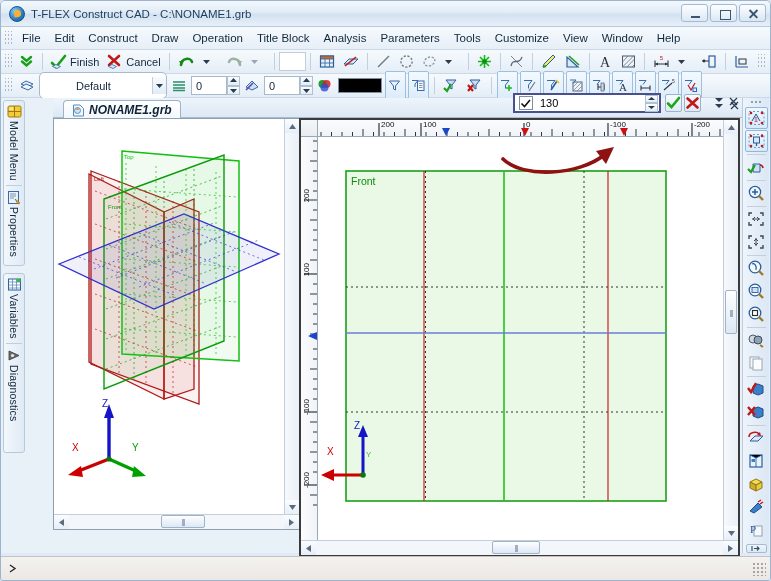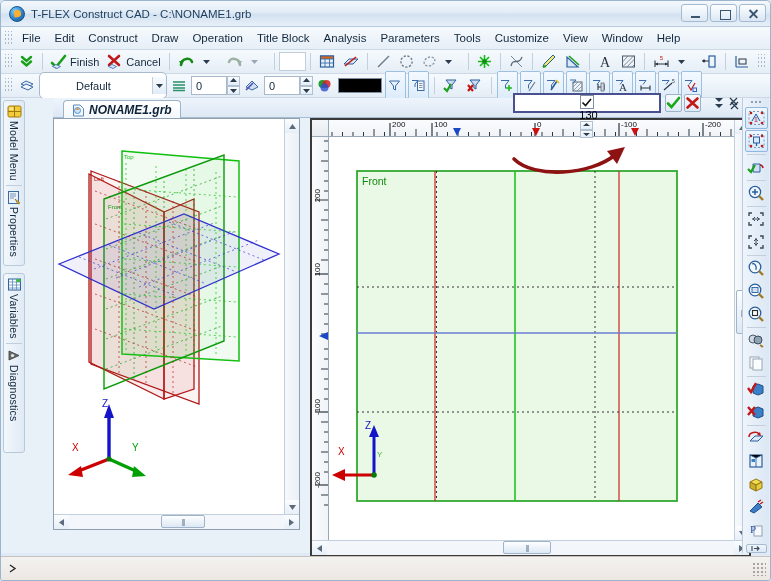--- a/index.html
+++ b/index.html
@@ -132,21 +132,21 @@
   }
   .doctab .dt { font-size:12px; color:#0e2336; font-weight:bold;font-style:italic; }
   .tabbar-right { position:absolute; right:4px; top:3px; display:flex; gap:6px; align-items:center; }
 
   
   .pane3d {
     position:absolute; left:52px; top:20px; width:247px; height:412px;
     background:#fff; border:1px solid #8d9fb1;
   }
   .pane2d {
-    position:absolute; left:309px; top:20px; width:441px; height:439px;
+    position:absolute; left:298px; top:20px; width:441px; height:439px;
     background:#fff; border:2px solid #3a3a3a;padding-left:36px;
   }
 
   .hscroll {
     position:absolute; height:15px; bottom:0; left:0; right:0;
     background:linear-gradient(#f6f9fc,#eaf0f7); border-top:1px solid #c3cfdc;
     display:flex; align-items:center;
   }
   .sb-arrow {
     width:15px; height:14px; display:flex; align-items:center; justify-content:center;
@@ -181,21 +181,21 @@
     border-bottom:1px solid #9aa8b6; z-index:3; }
   .rlabel { position:absolute; font-size:8px; color:#111; font-family:"Liberation Sans", sans-serif; }
   .rlabelv { position:absolute; font-size:8px; color:#111; writing-mode:vertical-rl; transform:rotate(180deg); }
 
   .canvas2d { position:absolute; left:17px; top:17px; right:15px; bottom:15px;
     background:#fff; overflow:hidden; }
 
   
   .valbox {
     position:absolute; left:512px; top:92px; width:148px; height:20px;
-    background:#fff; border:2px solid #4a4f8f; display:flex; align-items:center; z-index:40;flex-direction:column;
+    background:#fff; border:2px solid #4a4f8f; display:flex; align-items:center; z-index:40;
   }
   .valbox .chk {
     width:14px; height:14px; margin:0 4px; border:1px solid #7d8fa1; background:#fff;
     display:flex; align-items:center; justify-content:center; flex:none;
   }
   .valbox .vv { flex:1; font-size:11px; color:#000; padding-left:3px; }
   .vb-ok, .vb-cancel {
     position:absolute; top:93px; width:17px; height:18px;
     background:linear-gradient(#f6fafe,#dfeaf6); border:1px solid #9cb3c9; border-radius:2px;
     display:flex; align-items:center; justify-content:center; z-index:41;

